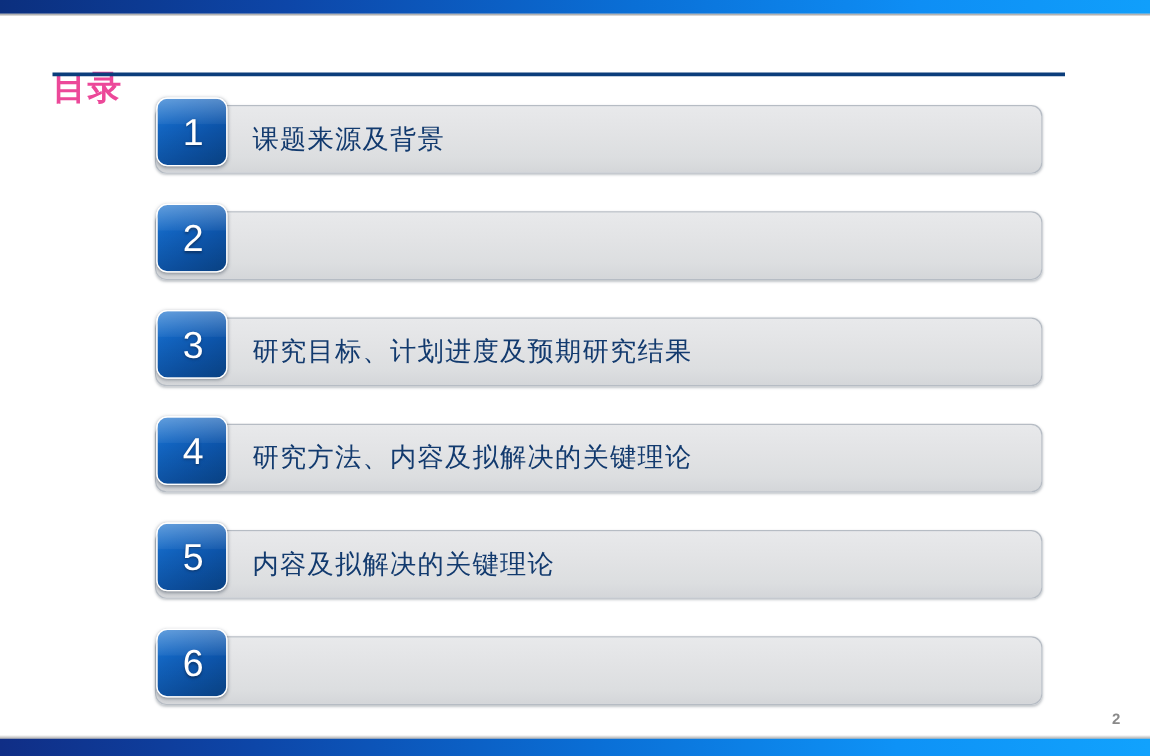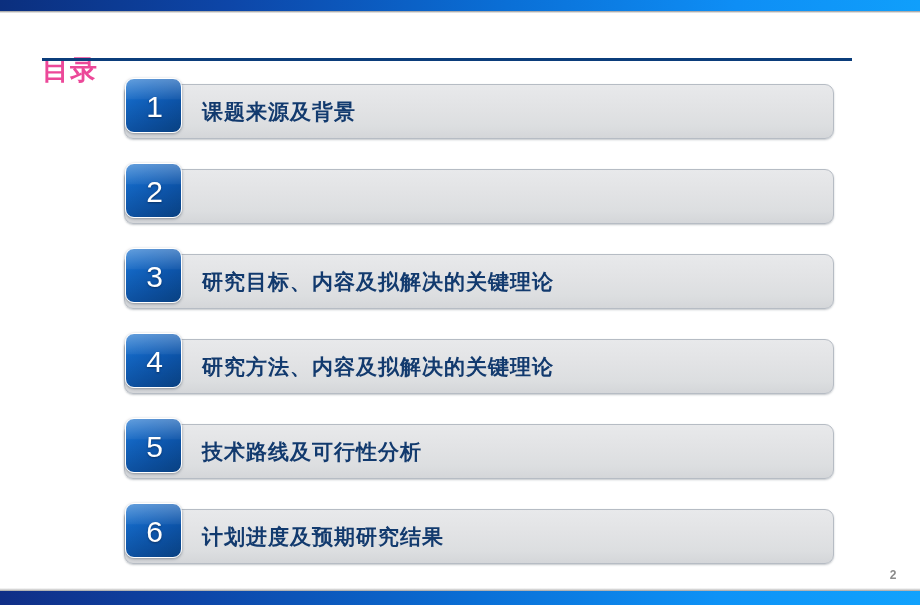--- a/index.html
+++ b/index.html
@@ -134,21 +134,21 @@
     text-shadow: 0 1px 2px rgba(10,35,70,0.65);
   }
 
   .row-label {
     position: absolute;
     left: 78px;
     top: 6px;
     height: 67px;
     line-height: 55px;
     font-size: 21px;
-    font-weight: bold;
+    font-weight: normal;
     color: #123a6e;
     letter-spacing: 1px;
     white-space: nowrap;
   }
 
   
   .page-number {
     position: absolute;
     left: 880px;
     top: 568px;
@@ -182,42 +182,41 @@
         <div class="row-bar"></div>
         <div class="row-badge">
           <div class="row-badge-num">2</div>
         </div>
       </div>
       <div class="toc-row" style="top: 248px;">
         <div class="row-bar"></div>
         <div class="row-badge">
           <div class="row-badge-num">3</div>
         </div>
-        <div class="row-label">研究目标、内容及拟解决的关键理论</div>
+        <div class="row-label">研究目标、计划进度及预期研究结果</div>
       </div>
       <div class="toc-row" style="top: 333px;">
         <div class="row-bar"></div>
         <div class="row-badge">
           <div class="row-badge-num">4</div>
         </div>
         <div class="row-label">研究方法、内容及拟解决的关键理论</div>
       </div>
       <div class="toc-row" style="top: 418px;">
         <div class="row-bar"></div>
         <div class="row-badge">
           <div class="row-badge-num">5</div>
         </div>
-        <div class="row-label">技术路线及可行性分析</div>
+        <div class="row-label">内容及拟解决的关键理论</div>
       </div>
       <div class="toc-row" style="top: 503px;">
         <div class="row-bar"></div>
         <div class="row-badge">
           <div class="row-badge-num">6</div>
         </div>
-        <div class="row-label">计划进度及预期研究结果</div>
       </div>
     </div>
 
   <div class="page-number">2</div>
 
   <div class="bottom-bar-shadow"></div>
   <div class="bottom-bar"></div>
 
 </div>
 

